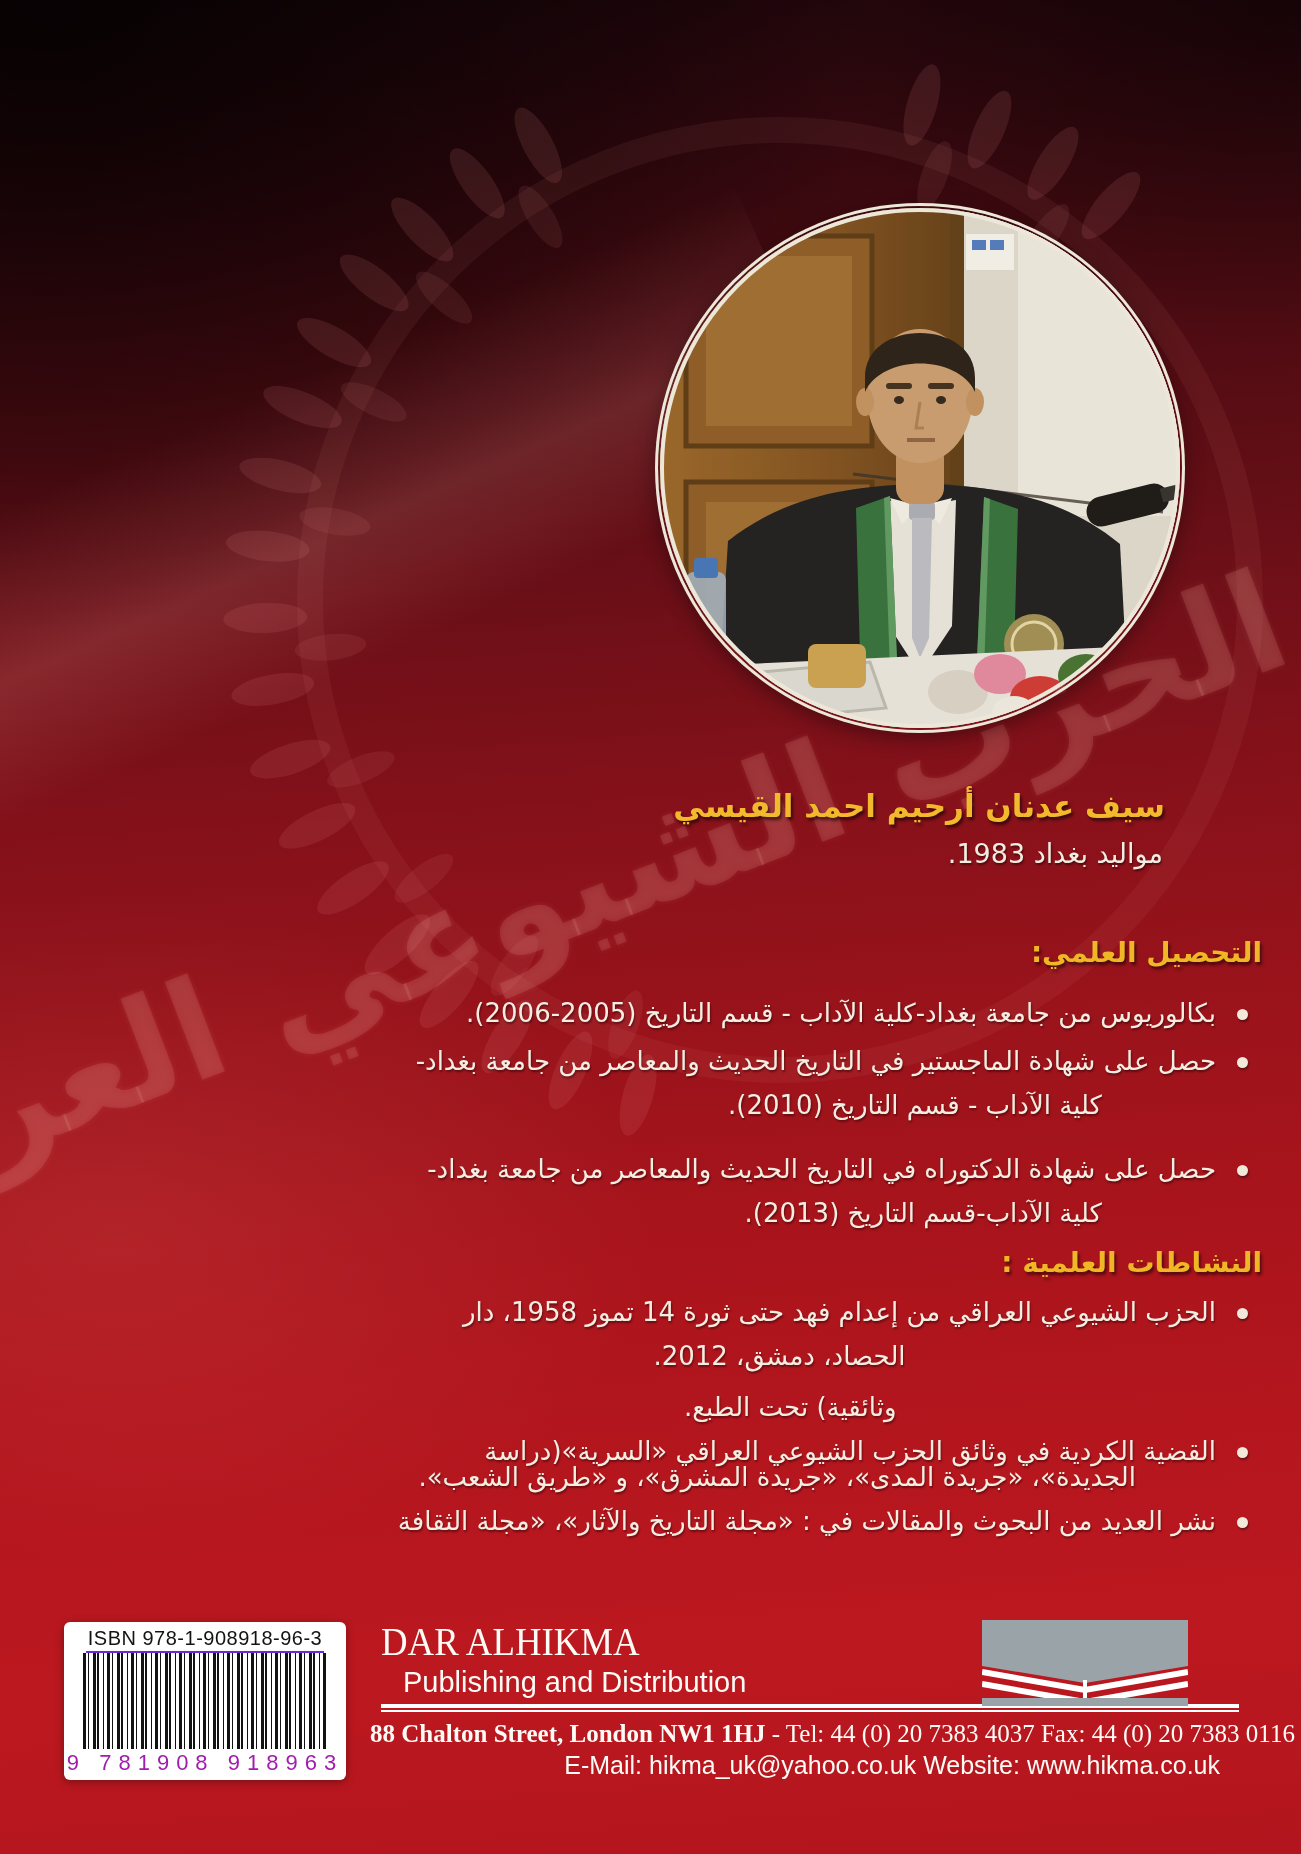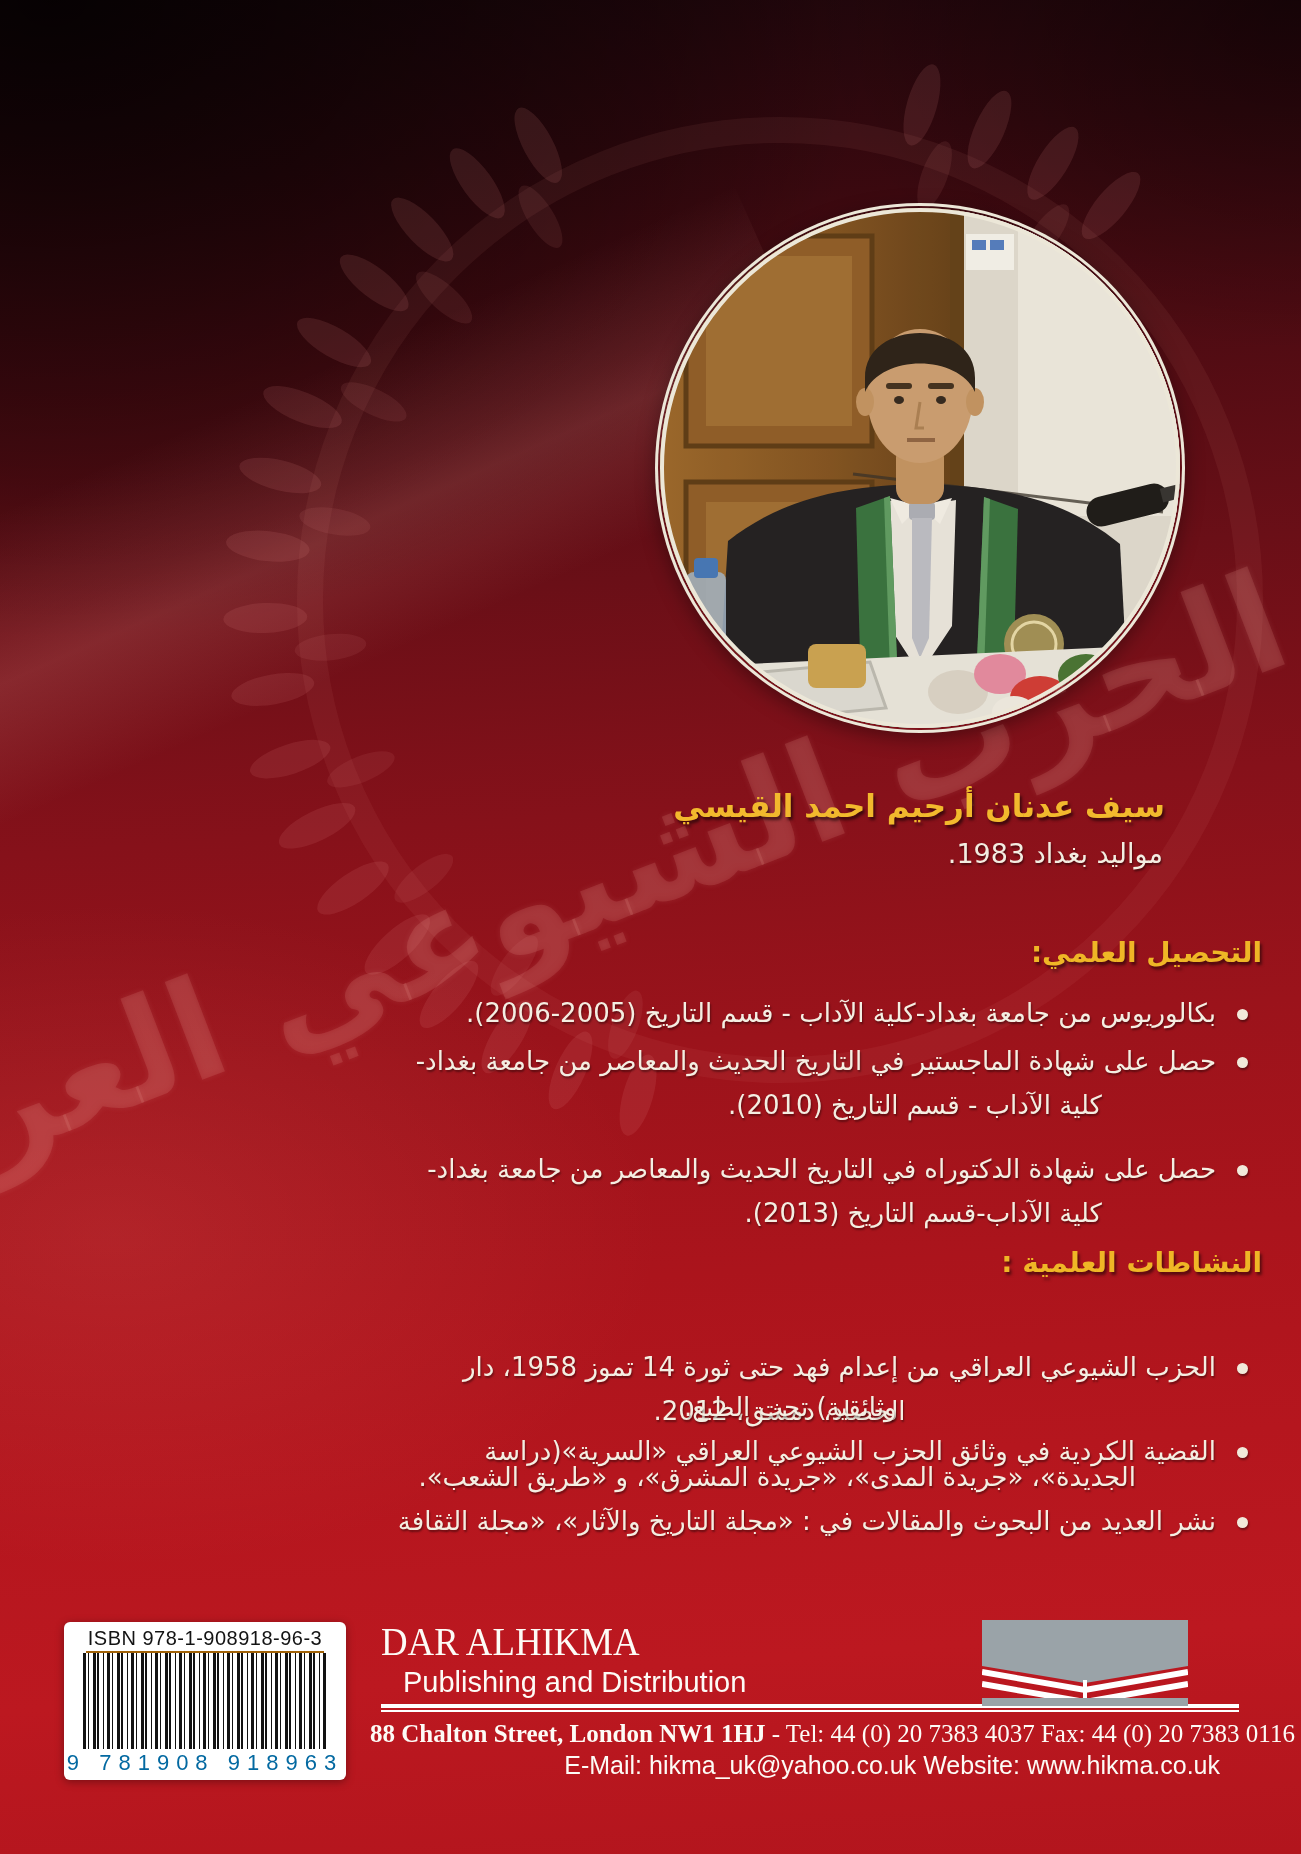--- a/index.html
+++ b/index.html
@@ -64,42 +64,42 @@
   .bullet-item .bline{height:44px;line-height:44px;}
   .dot{display:inline-block;width:11px;height:11px;border-radius:50%;
     background:#f1e9da;margin-left:21px;vertical-align:middle;
     box-shadow:1px 2px 2px rgba(0,0,0,0.4);}
   .indent146{padding-right:146px;}
   .indent152{padding-right:152px;text-align:center;}
   .indent112{padding-right:112px;}
   .edu-0{top:991px;}
   .edu-1{top:1039px;}
   .edu-2{top:1147px;}
-  .act-0{top:1345px;}
+  .act-0{top:1290px;}
   .act-1{top:1385px;}
   .act-2{top:1455px;}
 
   
   .barcode-box{
     position:absolute;left:64px;top:1622px;width:282px;height:158px;
     background:#fff;border-radius:6px;
     display:flex;flex-direction:column;align-items:center;
     box-shadow:0 2px 8px rgba(0,0,0,0.35);
   }
   .isbn-label{font-family:"Liberation Sans",sans-serif;font-size:20px;color:#131313;
-    margin-top:5px;letter-spacing:0.5px;border-bottom:2px solid #a16207;padding:0 2px 1px 2px;}
+    margin-top:5px;letter-spacing:0.5px;border-bottom:2px solid #6d28d9;padding:0 2px 1px 2px;}
   .bars{width:244px;flex:1;margin-top:0px;
     background:
 
       repeating-linear-gradient(90deg,
         #121212 0 3px, #fff 3px 5px, #121212 5px 6px, #fff 6px 10px,
         #121212 10px 13px, #fff 13px 14px, #121212 14px 16px, #fff 16px 20px,
         #121212 20px 21px, #fff 21px 24px);
   }
-  .barcode-digits{font-family:"Liberation Sans",sans-serif;font-size:22px;color:#0369a1;
+  .barcode-digits{font-family:"Liberation Sans",sans-serif;font-size:22px;color:#a21caf;
     letter-spacing:7px;margin:1px 0 4px 0;}
   .pub-name{
     position:absolute;left:381px;top:1618px;
     font-family:"Liberation Serif",serif;font-size:40px;color:#fdfbf6;
     letter-spacing:0px;transform:scaleX(0.92);transform-origin:left;
   }
   .pub-tagline{
     position:absolute;left:403px;top:1666px;
     font-family:"Liberation Sans",sans-serif;font-size:29px;color:#fdfbf6;
   }

